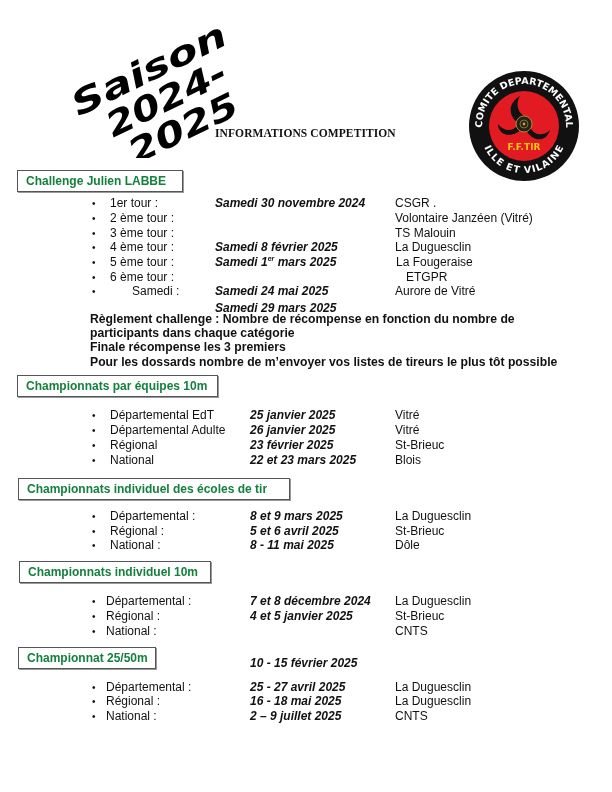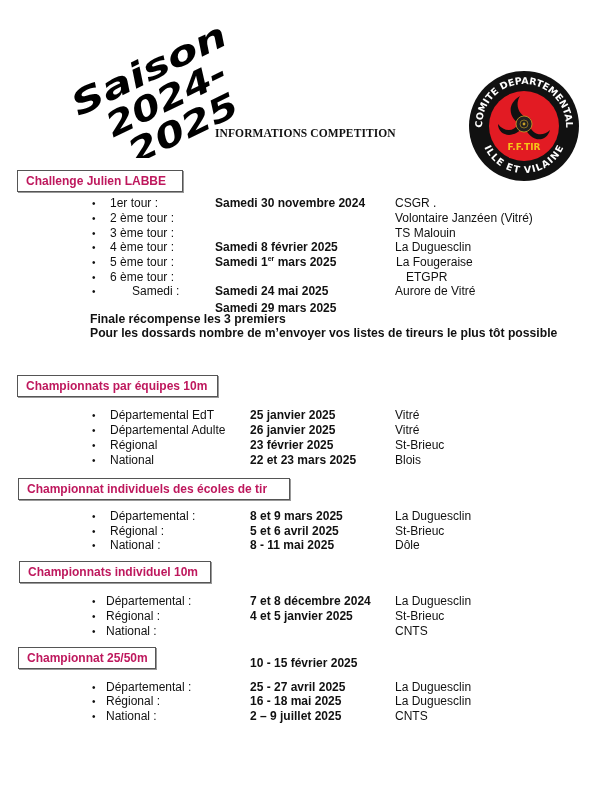--- a/index.html
+++ b/index.html
@@ -2,25 +2,25 @@
 <html><head>
 <meta charset="utf-8">
 <style>
   html,body{margin:0;padding:0;background:#fff;}
   body{width:612px;height:792px;position:relative;overflow:hidden;font-family:"Liberation Sans",sans-serif;color:#111;}
   .saison{position:absolute;left:62px;top:28px;width:190px;height:130px;}
   .saison svg{width:100%;height:100%;}
   .info-title{position:absolute;left:215px;top:127px;font-family:"Liberation Serif",serif;font-weight:bold;font-size:11.5px;letter-spacing:0.1px;}
   .logo{position:absolute;left:468px;top:70px;width:112px;height:112px;}
   .sec-box{position:absolute;border:1px solid #555;box-shadow:1px 1px 0 #999;background:#fff;height:20px;padding:0 8px;display:flex;align-items:center;}
-  .sec-box span{color:#be185d;font-weight:bold;font-size:12px;white-space:nowrap;}
+  .sec-box span{color:#15803d;font-weight:bold;font-size:12px;white-space:nowrap;}
   .row{position:absolute;height:15px;font-size:12px;line-height:15px;white-space:nowrap;}
   .bullet{position:absolute;font-size:10px;}
   .lbl{position:absolute;}
-  .date{position:absolute;font-weight:bold;}
+  .date{position:absolute;font-weight:bold;font-style:italic;}
   .place{position:absolute;}
   .rules{position:absolute;left:90px;top:312px;font-weight:bold;font-size:12.2px;line-height:14.2px;width:470px;}
   sup{font-size:7px;vertical-align:5px;line-height:0;}
 </style>
 </head>
 <body>
 
 <div class="saison">
   <svg viewBox="0 0 190 130">
     <g transform="rotate(-26 95 65)" font-family="'DejaVu Sans', sans-serif" font-weight="bold" font-style="italic" fill="#000">
@@ -100,20 +100,21 @@
   </div>
   <div class="row" style="top:284px;left:0;width:612px;">
     <span class="bullet" style="left:92px;">•</span>
     <span class="lbl" style="left:132px;">Samedi :</span>
     <span class="date" style="left:215px;">Samedi 24 mai 2025</span>
     <span class="place" style="left:395px;">Aurore de Vitré</span>
   </div>
 </div>
 
 <div class="rules">
+  <div>Règlement challenge : Nombre de récompense en fonction du nombre de participants dans chaque catégorie</div>
   <div>Finale récompense les 3 premiers</div>
   <div>Pour les dossards nombre de m’envoyer vos listes de tireurs le plus tôt possible</div>
 </div>
 
 <div class="sec-box" style="left:17px;top:375px;width:183px;">
   <span>Championnats par équipes 10m</span>
 </div>
 <div>
   <div class="row" style="top:408px;left:0;width:612px;">
     <span class="bullet" style="left:92px;">•</span>
@@ -135,21 +136,21 @@
   </div>
   <div class="row" style="top:453px;left:0;width:612px;">
     <span class="bullet" style="left:92px;">•</span>
     <span class="lbl" style="left:110px;">National</span>
     <span class="date" style="left:250px;">22 et 23 mars 2025</span>
     <span class="place" style="left:395px;">Blois</span>
   </div>
 </div>
 
 <div class="sec-box" style="left:18px;top:478px;width:254px;">
-  <span>Championnat individuels des écoles de tir</span>
+  <span>Championnats individuel des écoles de tir</span>
 </div>
 <div>
   <div class="row" style="top:509px;left:0;width:612px;">
     <span class="bullet" style="left:92px;">•</span>
     <span class="lbl" style="left:110px;">Départemental :</span>
     <span class="date" style="left:250px;">8 et 9 mars 2025</span>
     <span class="place" style="left:395px;">La Duguesclin</span>
   </div>
   <div class="row" style="top:524px;left:0;width:612px;">
     <span class="bullet" style="left:92px;">•</span>

